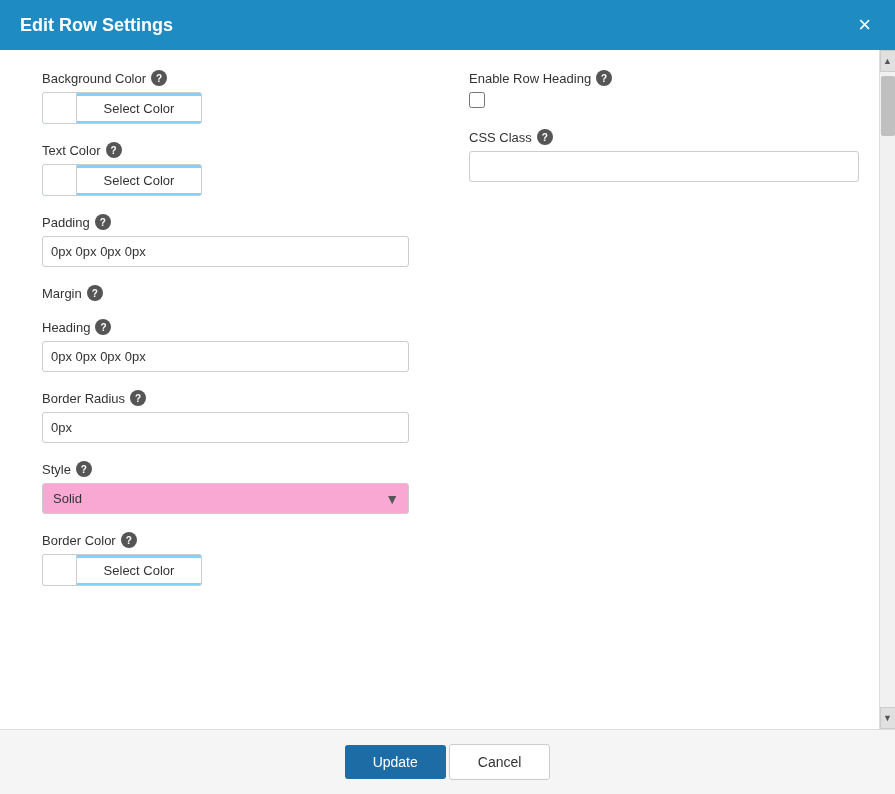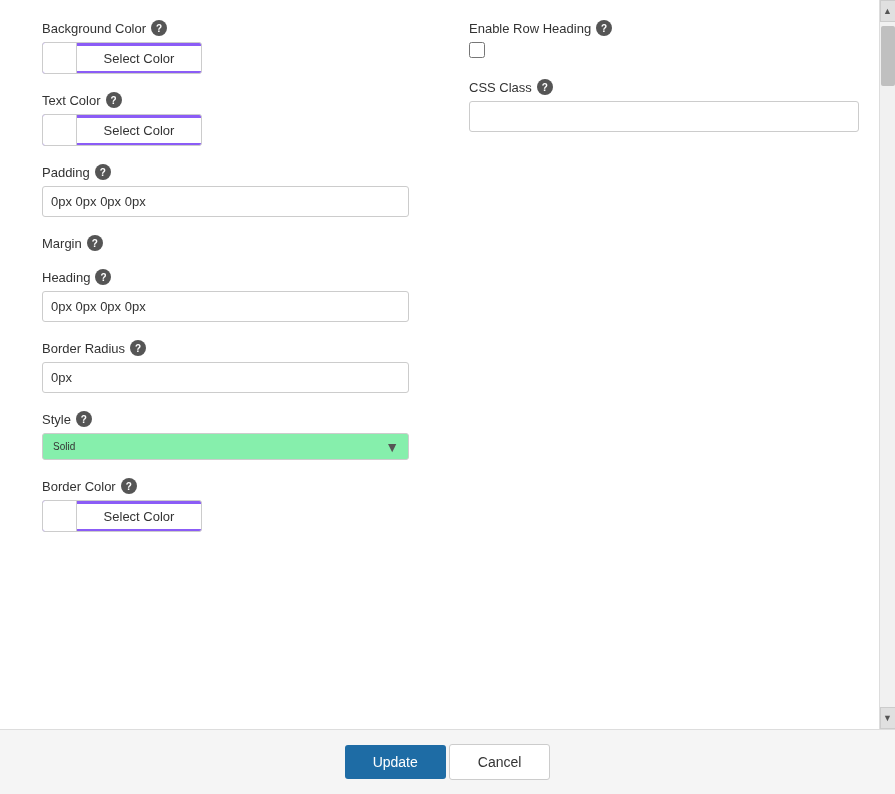--- a/index.html
+++ b/index.html
@@ -77,21 +77,21 @@
     }
     .color-picker-btn {
       display: flex;
       align-items: center;
       gap: 0;
       border: 1px solid #ccc;
       border-radius: 3px;
       overflow: hidden;
       width: 160px;
       cursor: pointer;
-      background: #8b5cf6;
+      background: #7dd3fc;
     }
     .color-swatch {
       width: 34px;
       height: 30px;
       background: #fff;
       border-right: 1px solid #ccc;
       flex-shrink: 0;
     }
     .color-btn-label {
       padding: 5px 10px;
@@ -111,23 +111,23 @@
       font-size: 13px;
       color: #333;
       outline: none;
     }
     .select-input {
       width: 100%;
       max-width: 390px;
       border: 1px solid #ccc;
       border-radius: 3px;
       padding: 7px 10px;
-      font-size: 10px;
-      color: #333;
-      background: #86efac;
+      font-size: 13px;
+      color: #333;
+      background: #f9a8d4;
       appearance: none;
       -webkit-appearance: none;
       cursor: pointer;
       outline: none;
       background-image: none;
     }
     .select-wrapper {
       position: relative;
       max-width: 390px;
     }
@@ -229,20 +229,24 @@
       gap: 20px;
       margin-left: 22px;
     }
     .scrollable-area::-webkit-scrollbar { display: none; }
   </style>
 </head>
 <body>
 
 <div class="modal">
 
+  <div class="modal-header">
+    <span>Edit Row Settings</span>
+    <button class="modal-close">×</button>
+  </div>
 
   <div class="modal-content-wrap">
     <div class="scrollable-area">
 
       <div class="left-col">
 
         <div class="field-group">
           <div class="field-label">
             <span>Background Color</span>
             <span class="help-icon">?</span>

